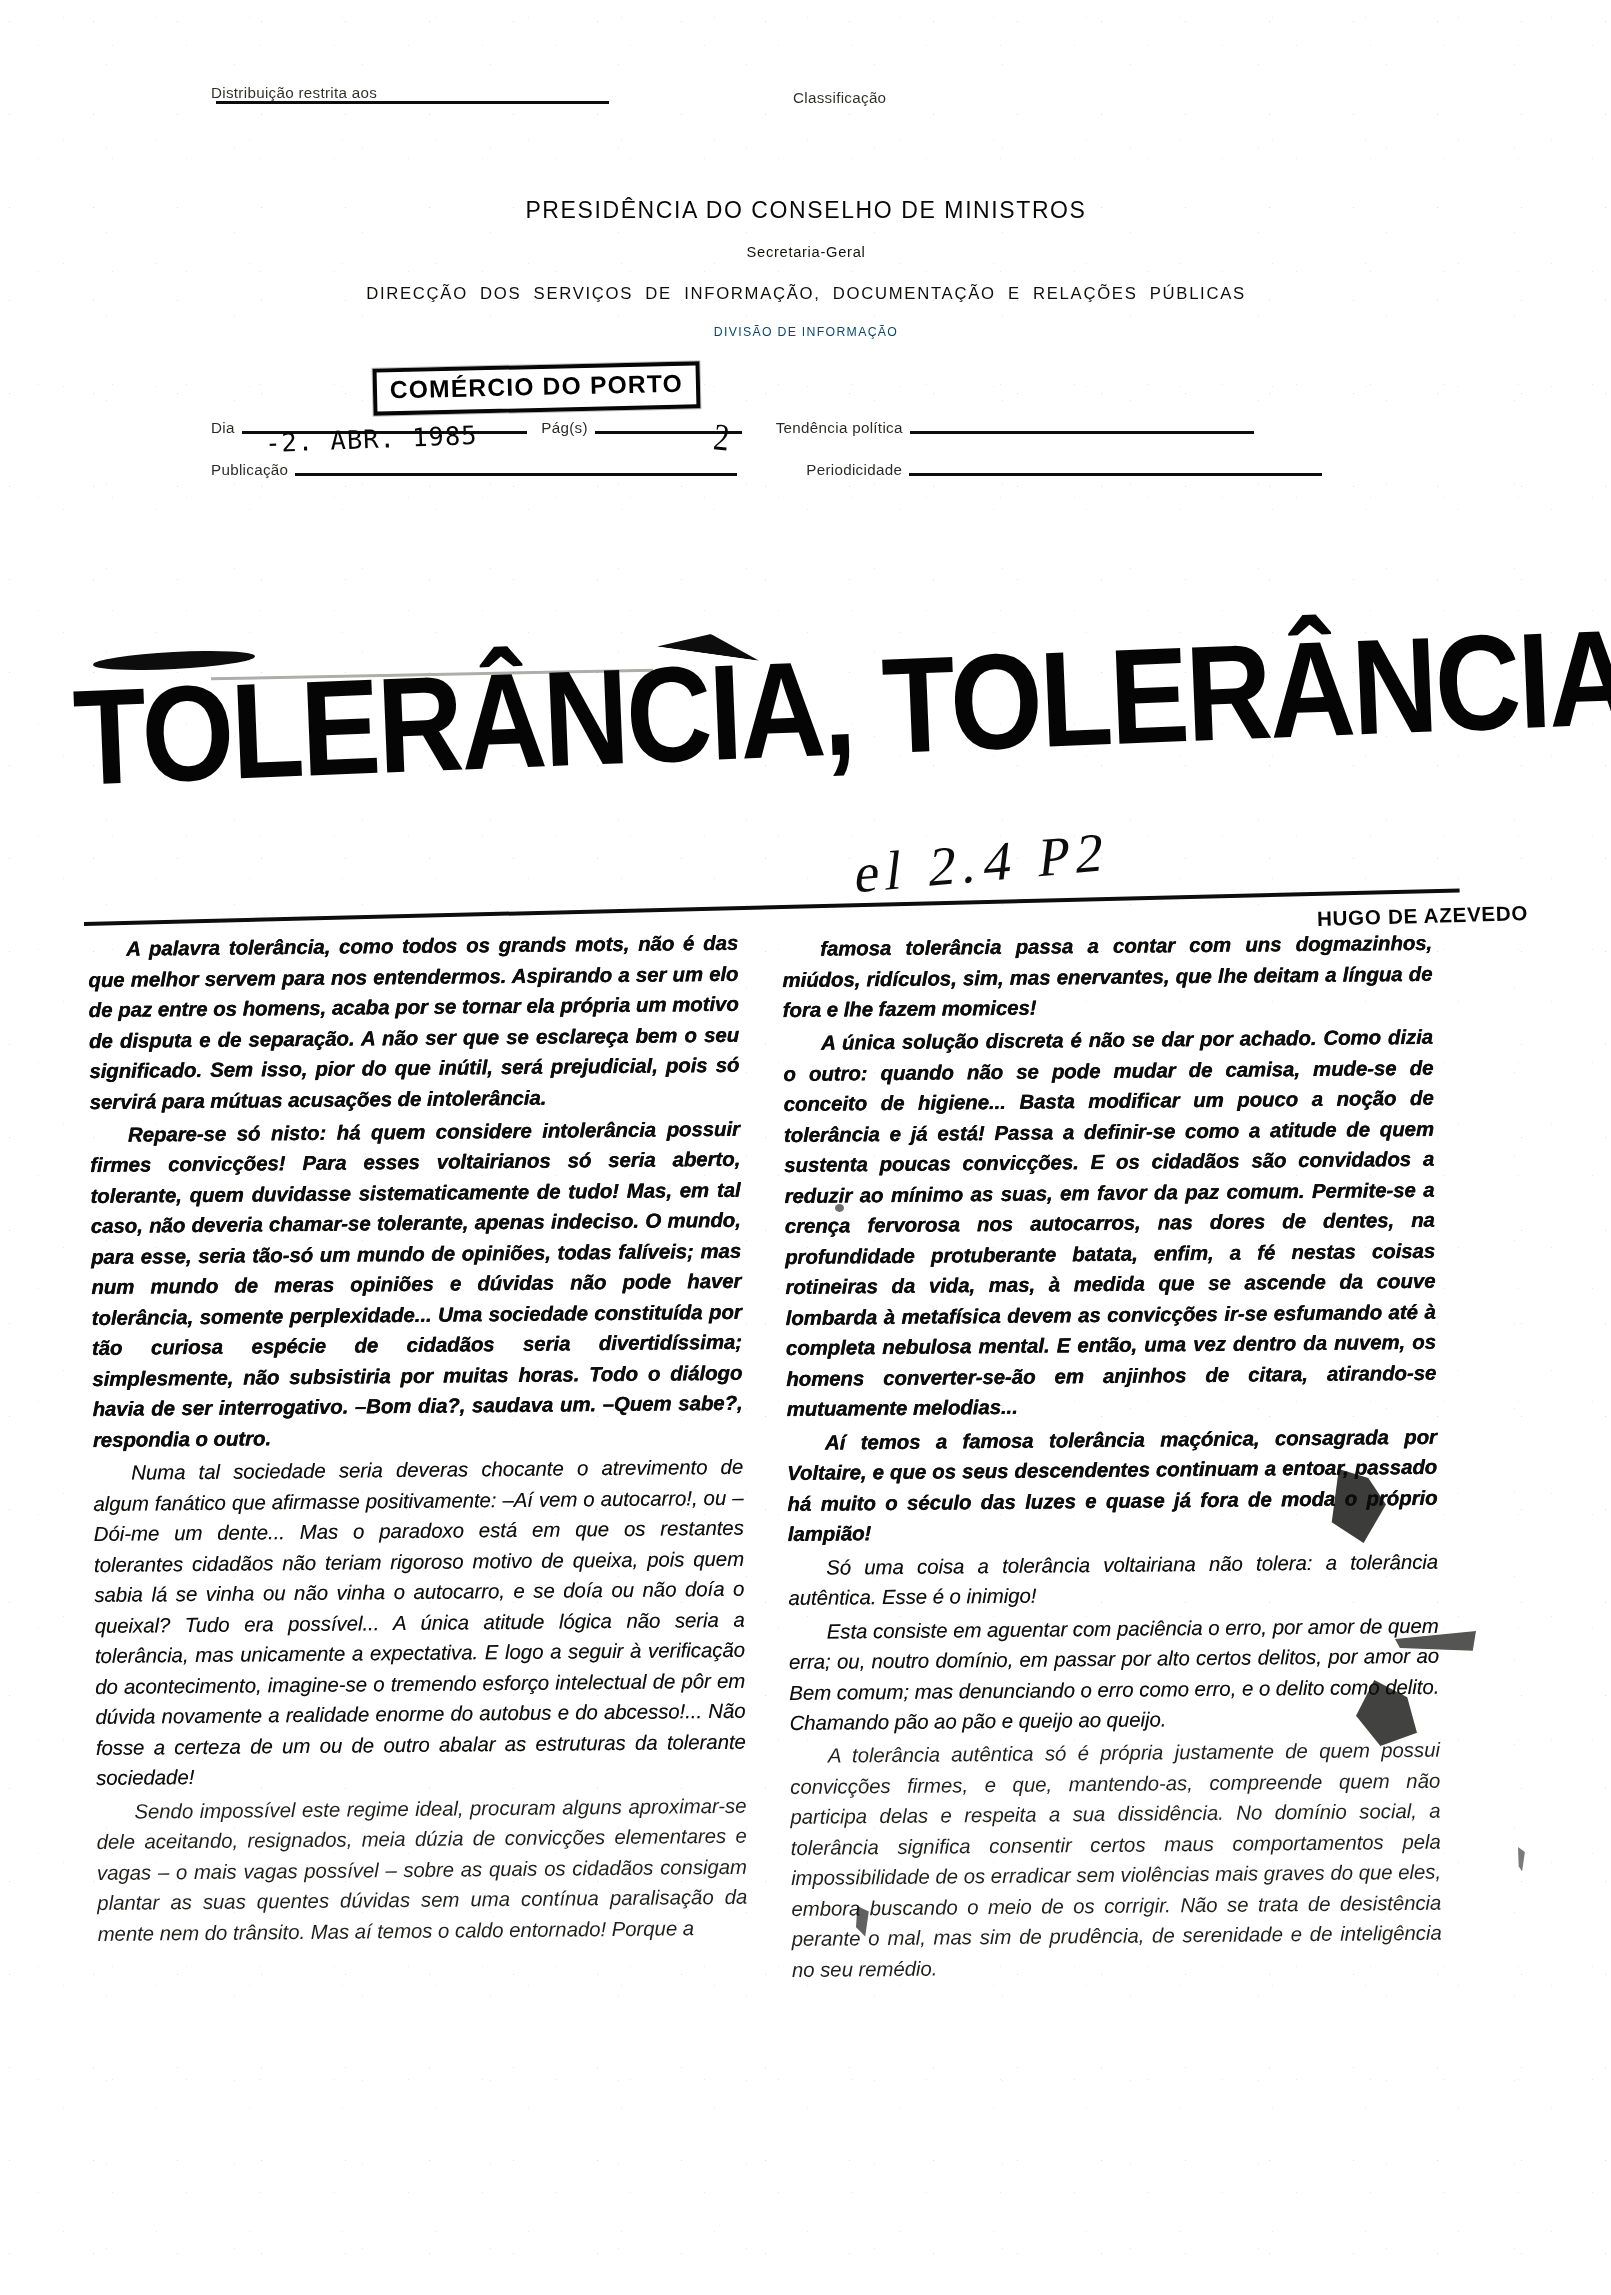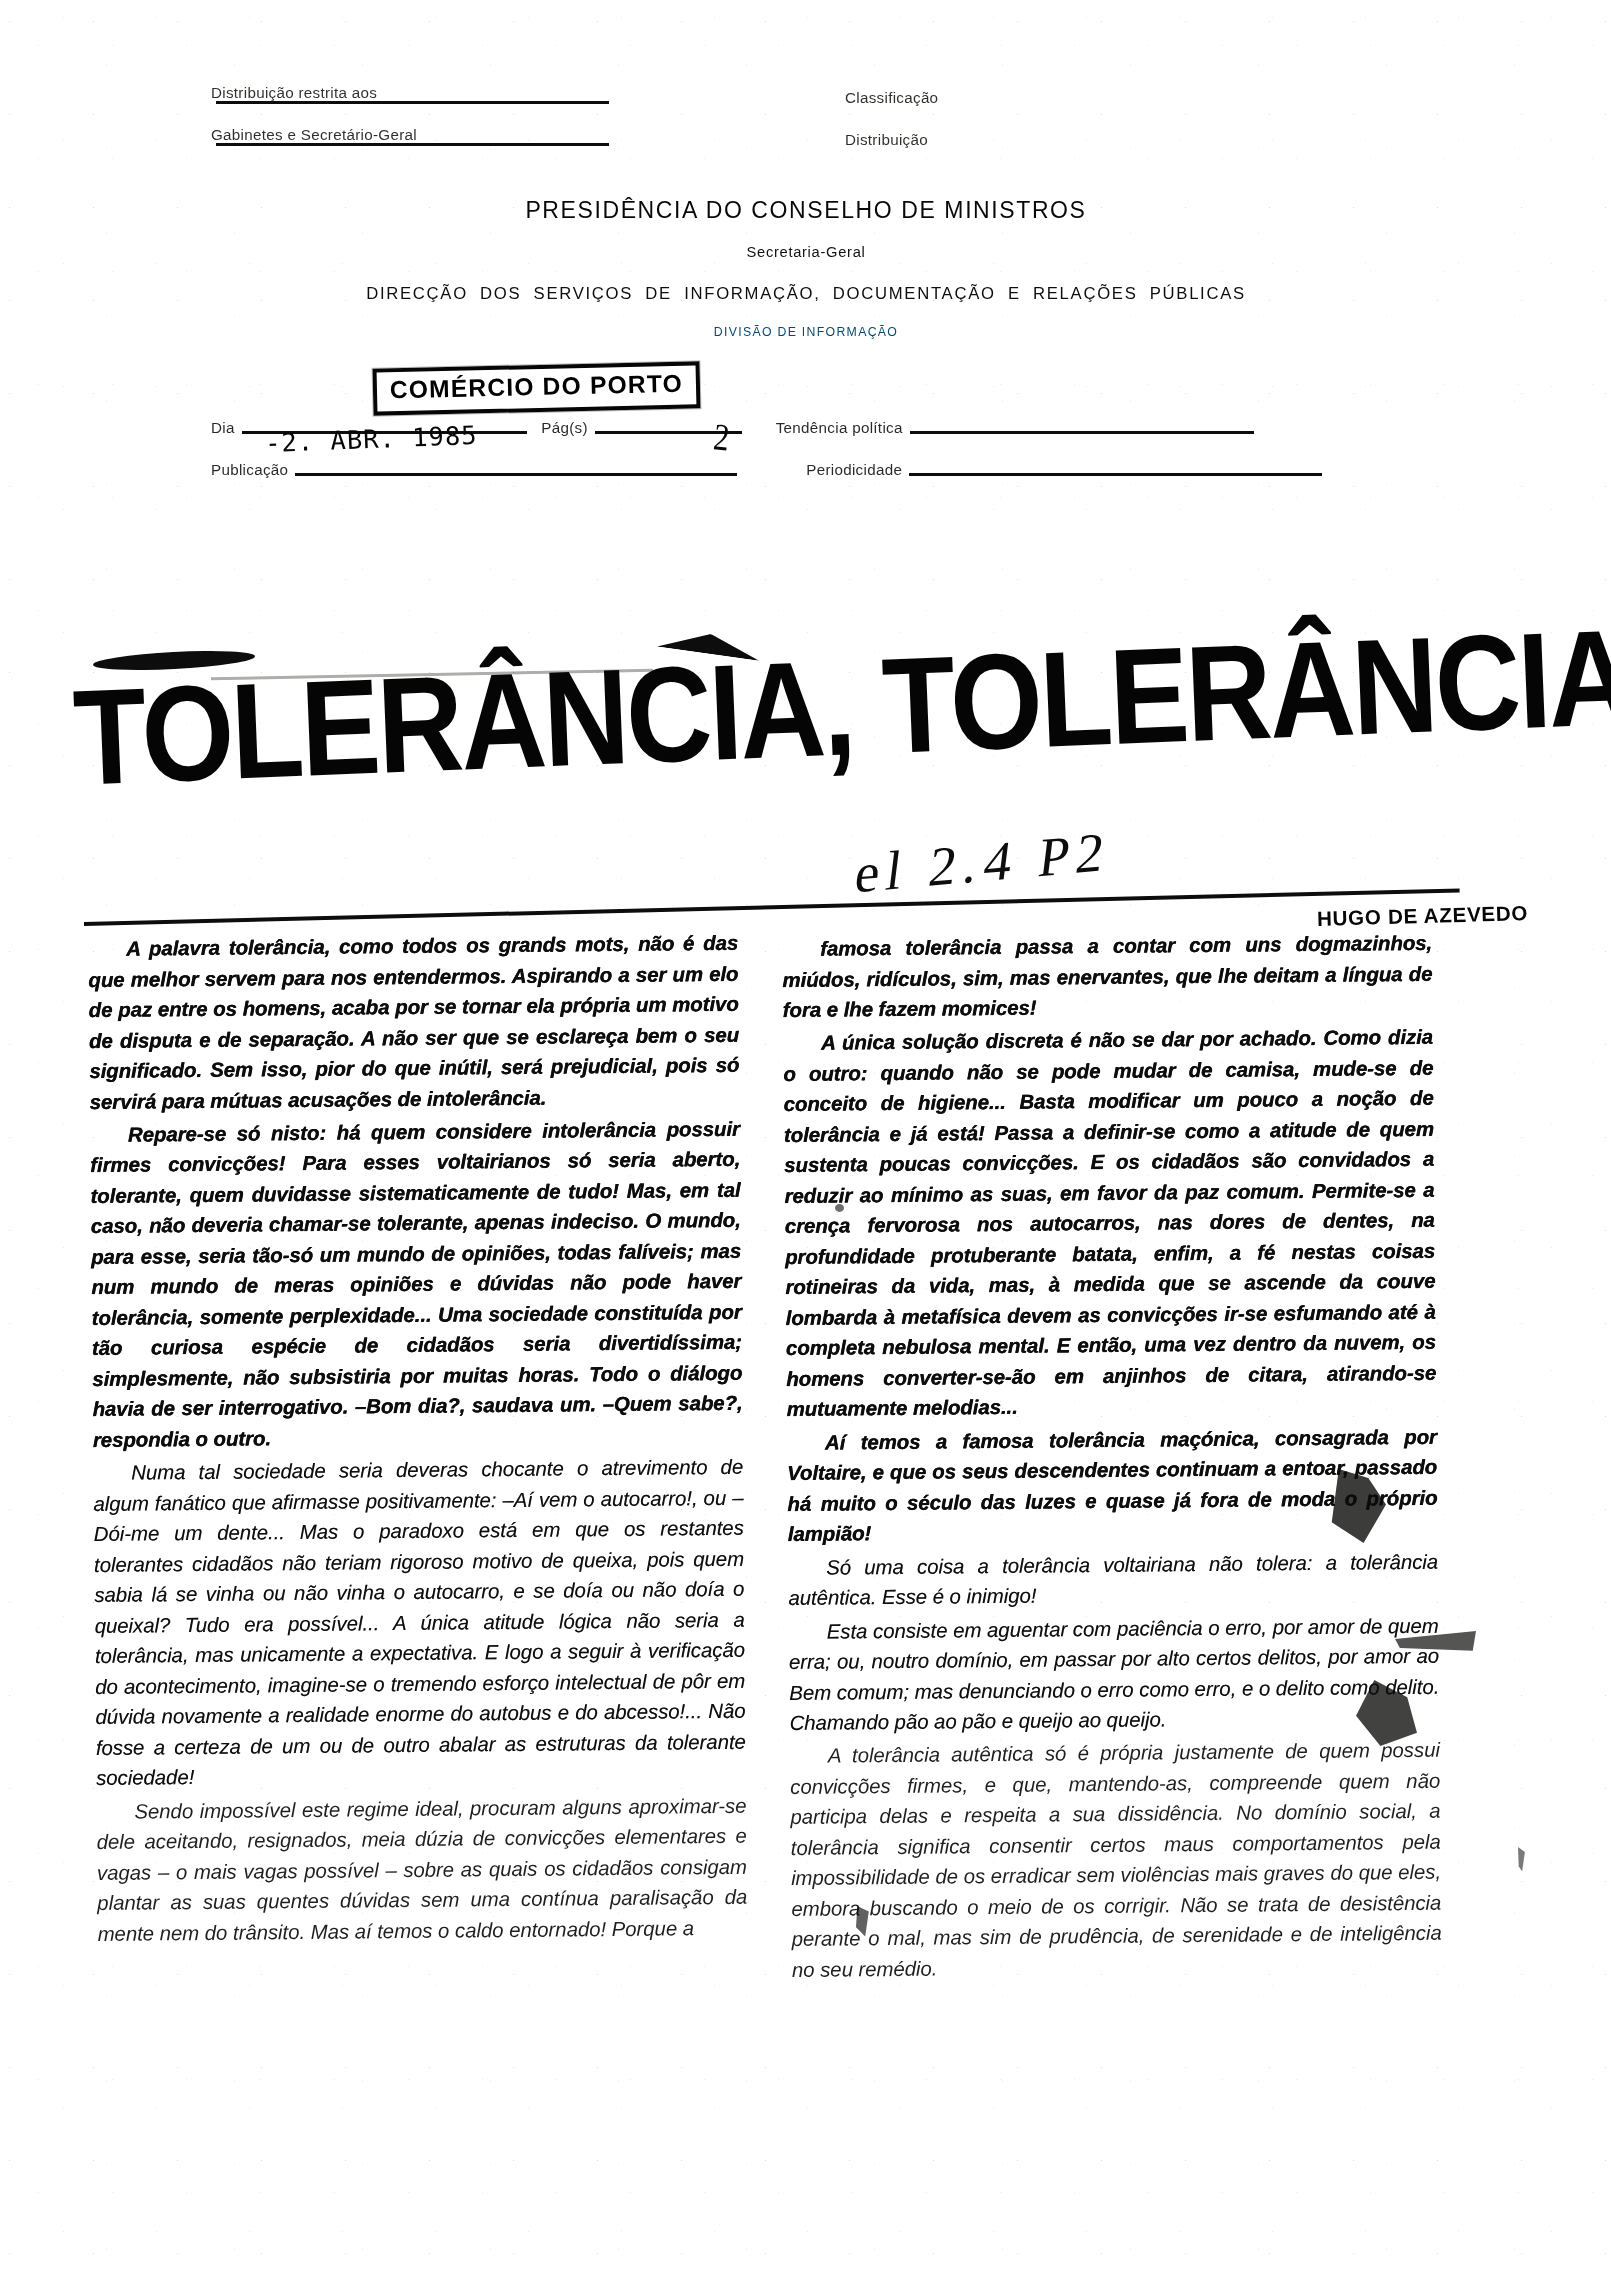--- a/index.html
+++ b/index.html
@@ -52,21 +52,21 @@
     font-family: "Liberation Sans", sans-serif;
   }
   .fh-rule {
     flex: 0 0 auto;
     height: 2.5px;
     background: #111;
     margin-left: 4.9px;
     margin-bottom: 2.9px;
   }
   .fh-left  { width: 393px; }
-  .fh-right { margin-left: 118px; }
+  .fh-right { margin-left: 66px; }
 
   
   .inst {
     position: absolute;
     left: 0; top: 197px;
     width: 1612px;
     text-align: center;
   }
   .inst-l1 {
     font-size: 23px;
@@ -292,29 +292,20 @@
   <div class="form-header">
     <div class="fh-row">
       <div style="width:516px">
         <div class="fh-label">Distribuição restrita aos</div>
         <div class="fh-rule fh-left"></div>
       </div>
       <div class="fh-right">
         <div class="fh-label">Classificação</div>
       </div>
     </div>
-    <div class="fh-row">
-      <div style="width:516px">
-        <div class="fh-label">Gabinetes e Secretário-Geral</div>
-        <div class="fh-rule fh-left"></div>
-      </div>
-      <div class="fh-right">
-        <div class="fh-label">Distribuição</div>
-      </div>
-    </div>
   </div>
 
   <div class="inst">
     <div class="inst-l1">PRESIDÊNCIA DO CONSELHO DE MINISTROS</div>
     <div class="inst-l2">Secretaria-Geral</div>
     <div class="inst-l3">DIRECÇÃO DOS SERVIÇOS DE INFORMAÇÃO, DOCUMENTAÇÃO E RELAÇÕES PÚBLICAS</div>
     <div class="inst-l4">DIVISÃO DE INFORMAÇÃO</div>
   </div>
 
   <div class="pub-block">

